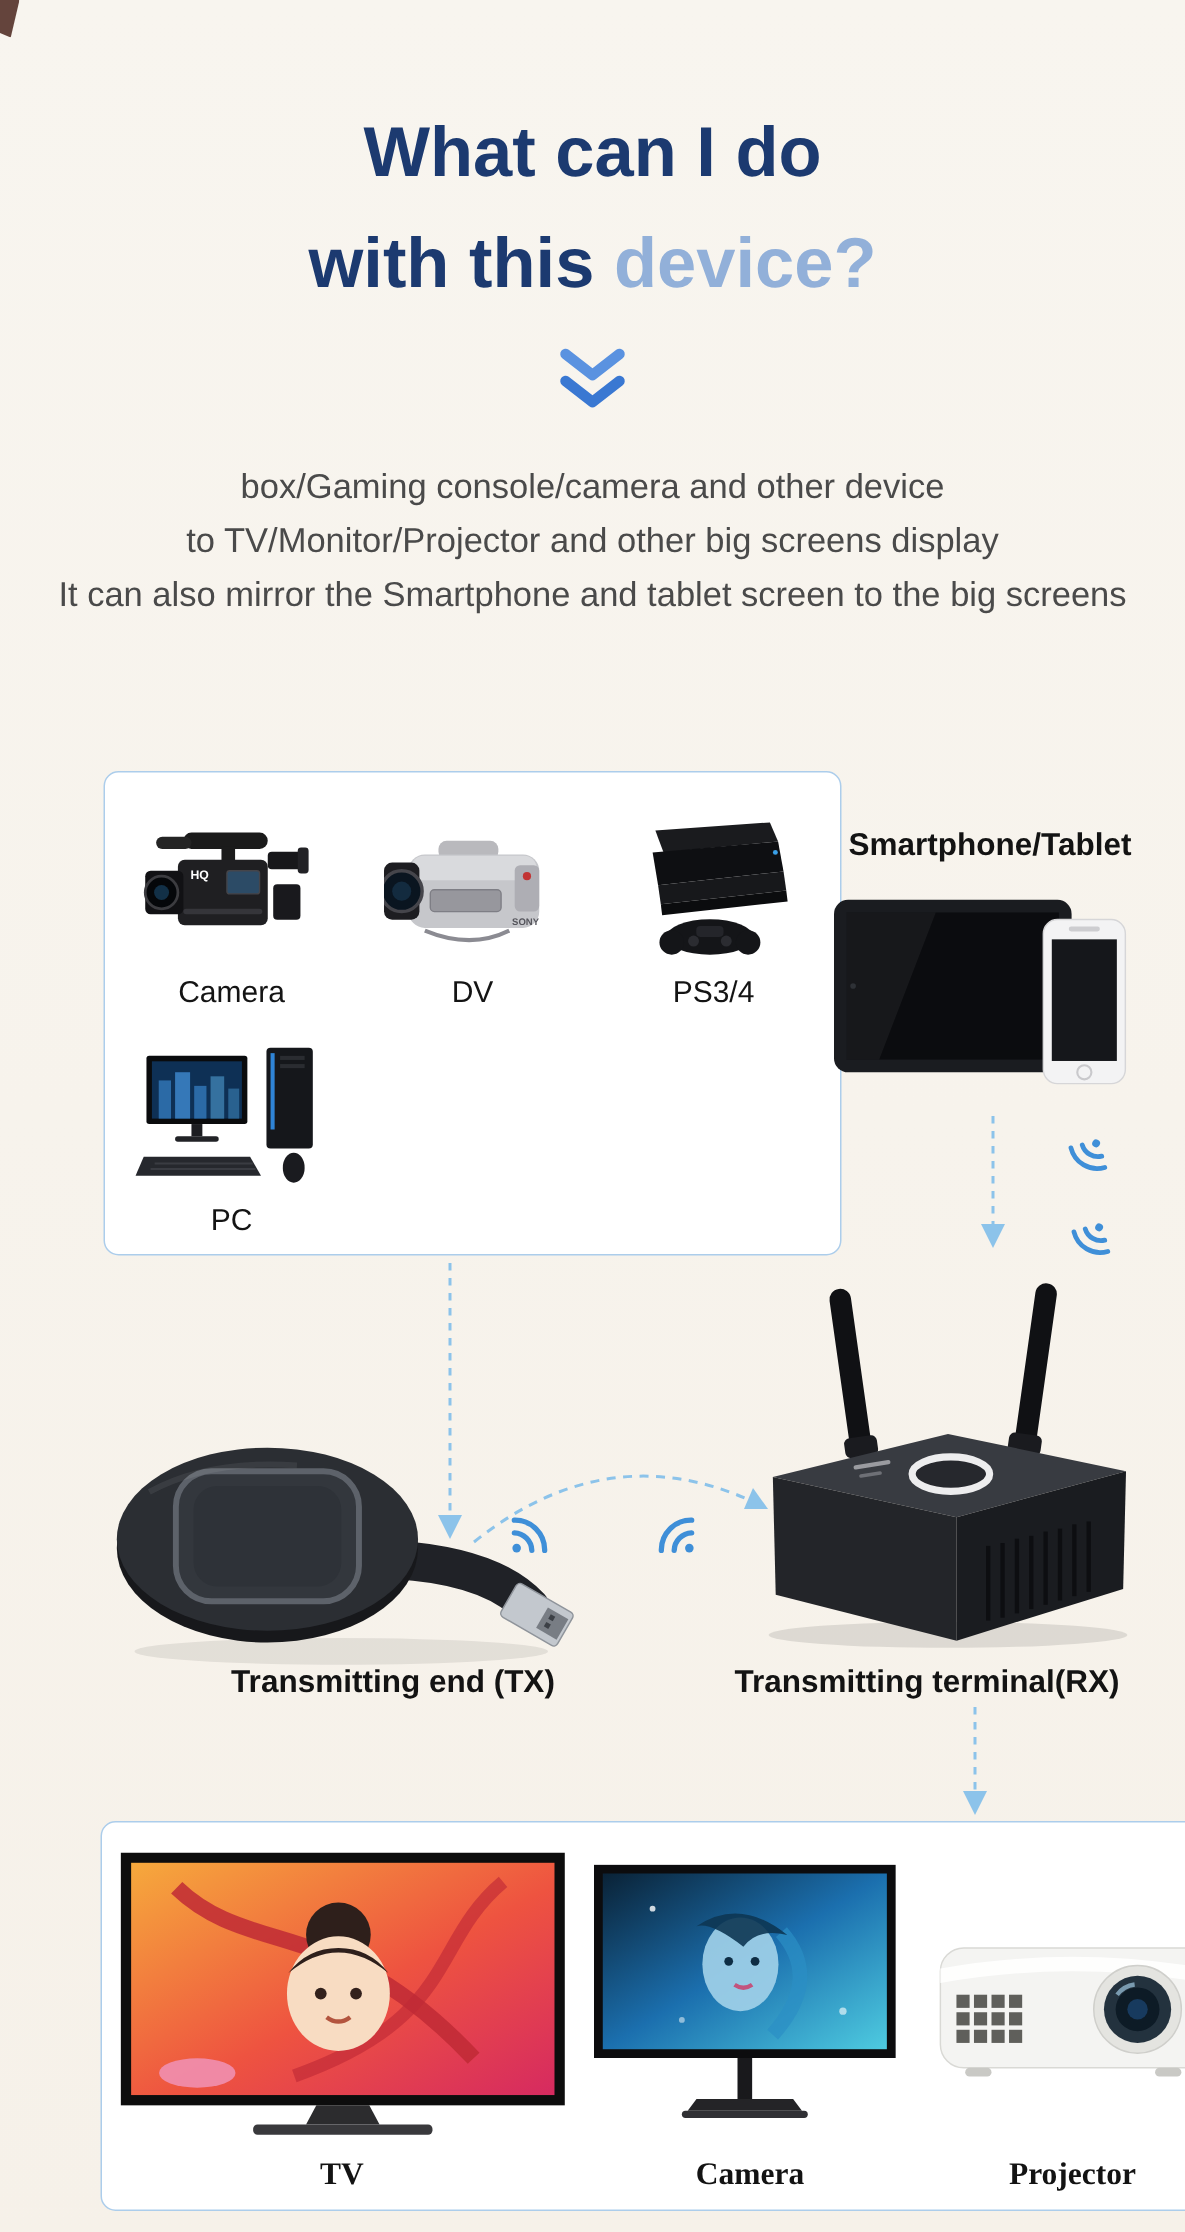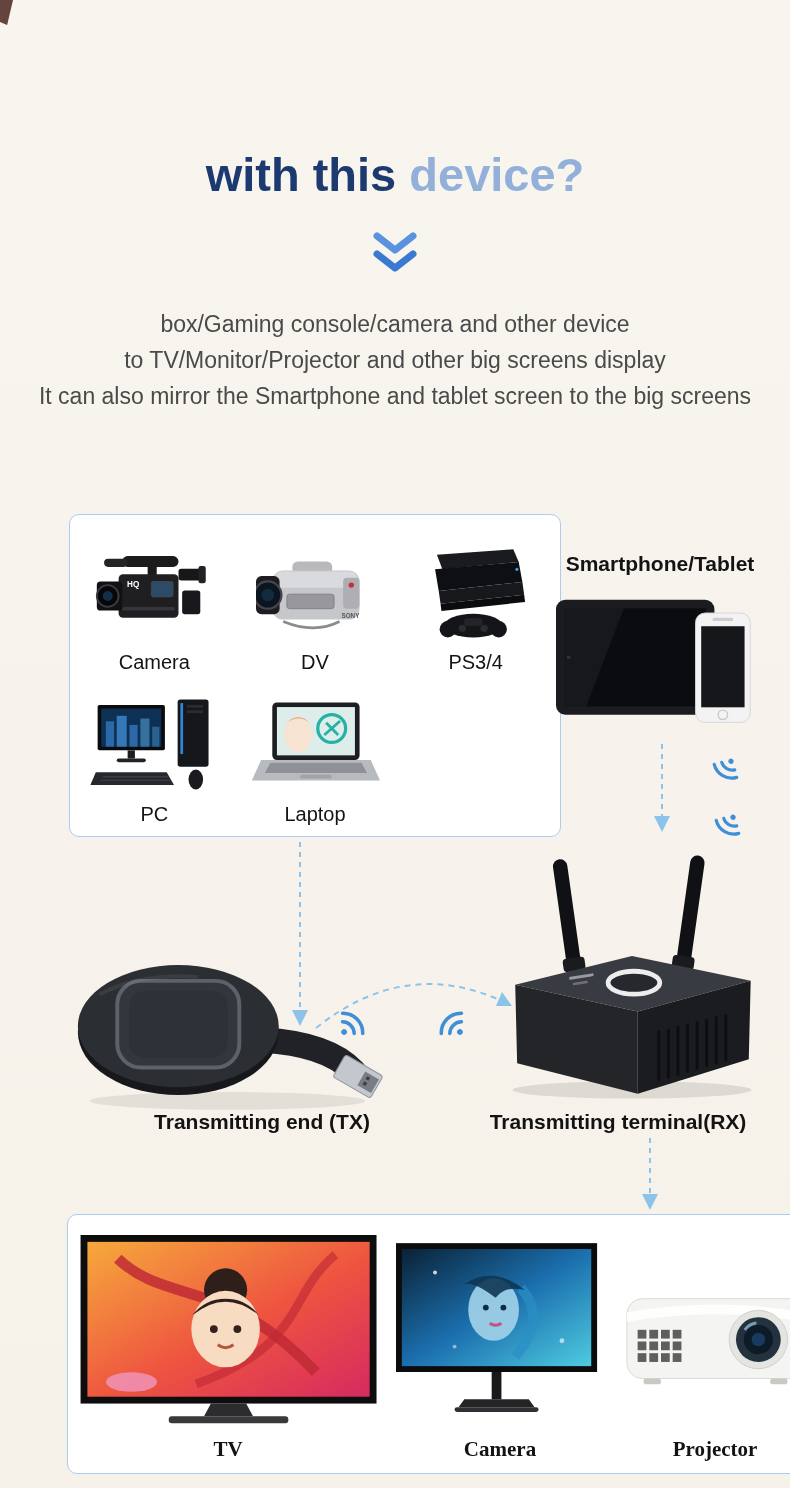--- a/index.html
+++ b/index.html
@@ -35,21 +35,21 @@
     background:#4a241c; clip-path:polygon(0 0,100% 0,55% 100%,0 88%); opacity:.85; }
 </style>
 </head>
 <body>
 
 <div class="canvas">
 
   <div class="corner-mark"></div>
 
   <h1 class="title">
-    <br>
+    <span>What can I do</span><br>
     <span><span>with this </span><span class="accent">device?</span></span>
   </h1>
 
   <div class="chevrons">
     <svg width="52" height="46" viewBox="0 0 52 46">
       <path d="M8 6 L26 20 L44 6" stroke="#5a92e0" stroke-width="7" fill="none" stroke-linecap="round" stroke-linejoin="round"></path>
       <path d="M8 24 L26 38 L44 24" stroke="#3a78d2" stroke-width="7" fill="none" stroke-linecap="round" stroke-linejoin="round"></path>
     </svg>
   </div>
 
@@ -139,36 +139,20 @@
           <rect x="29" y="71" width="32" height="4" rx="2" fill="#212226"></rect>
           <polygon points="6,86 84,86 92,100 0,100" fill="#26282d"></polygon>
           <line x1="14" y1="91" x2="86" y2="91" stroke="#3a3c42" stroke-width="1.5"></line>
           <line x1="11" y1="95" x2="88" y2="95" stroke="#3a3c42" stroke-width="1.5"></line>
           <ellipse cx="116" cy="94" rx="8" ry="11" fill="#1a1b1f"></ellipse>
         </svg>
       </div>
       <figcaption class="cell-label">PC</figcaption>
     </figure>
 
-    <figure class="cell">
-      <div>
-        <svg viewBox="0 0 140 100" width="130" height="94">
-          <rect x="24" y="2" width="94" height="62" rx="5" fill="#1c1e22"></rect>
-          <rect x="29" y="7" width="84" height="52" fill="#ddedea"></rect>
-          <ellipse cx="52" cy="36" rx="15" ry="20" fill="#f6e3d2"></ellipse>
-          <path d="M38 26 q14 -16 28 0 q-6 -7 -14 -7 q-8 0 -14 7" fill="#caa287"></path>
-          <circle cx="88" cy="30" r="15" fill="none" stroke="#27b1a6" stroke-width="3.5"></circle>
-          <path d="M80 37 L97 22 M82 24 L95 37" stroke="#27b1a6" stroke-width="3" fill="none"></path>
-          <polygon points="12,64 130,64 140,86 2,86" fill="#b7babf"></polygon>
-          <polygon points="22,67 120,67 126,78 16,78" fill="#8e9197"></polygon>
-          <rect x="54" y="80" width="34" height="4" rx="2" fill="#9fa2a8"></rect>
-        </svg>
-      </div>
-      <figcaption class="cell-label">Laptop</figcaption>
-    </figure>
 
   </div>
 
   <div class="free-label bold" style="left:540px; top:552px; width:240px;">Smartphone/Tablet</div>
 
   <div class="abs" style="left:556px; top:592px;">
     <svg viewBox="0 0 210 150" width="198" height="142">
       <rect x="0" y="8" width="168" height="122" rx="10" fill="#1a1c20"></rect>
       <rect x="9" y="17" width="150" height="104" fill="#0b0c0f"></rect>
       <polygon points="9,17 72,17 32,121 9,121" fill="#ffffff" opacity="0.05"></polygon>

